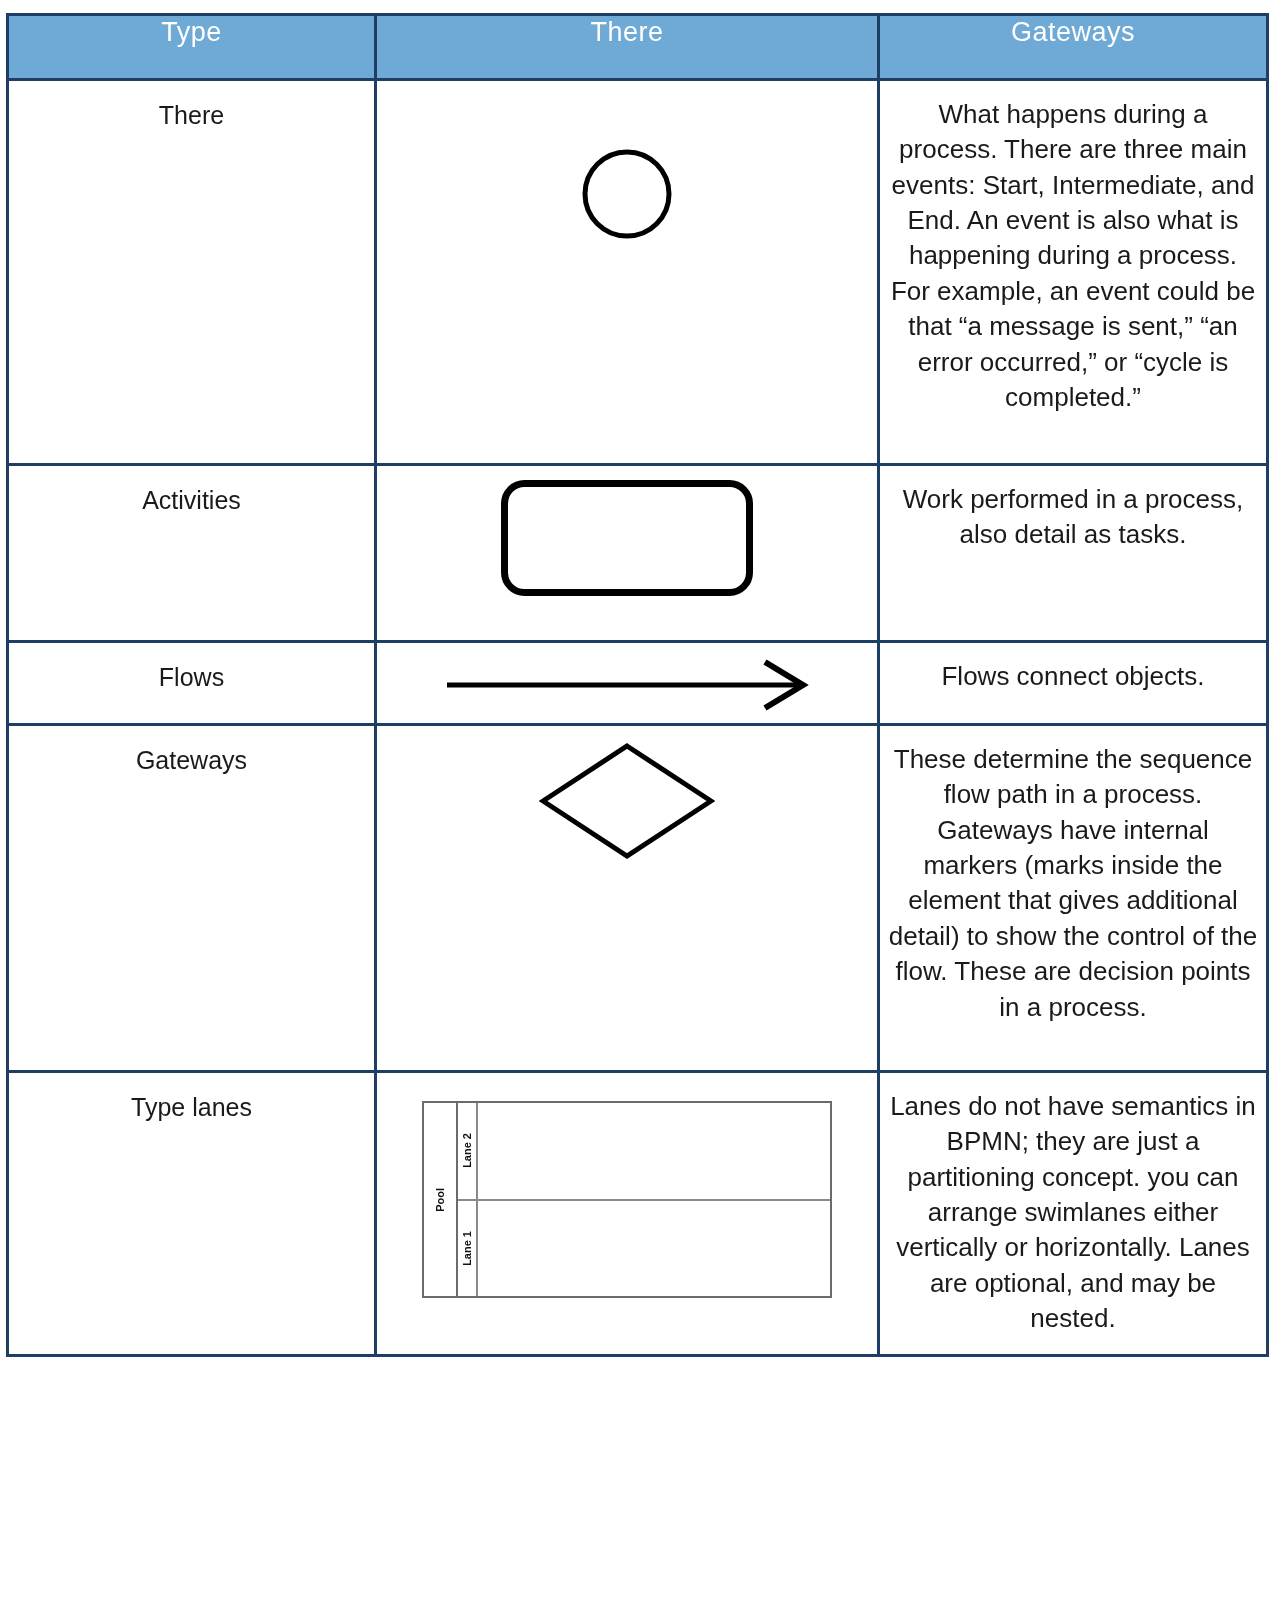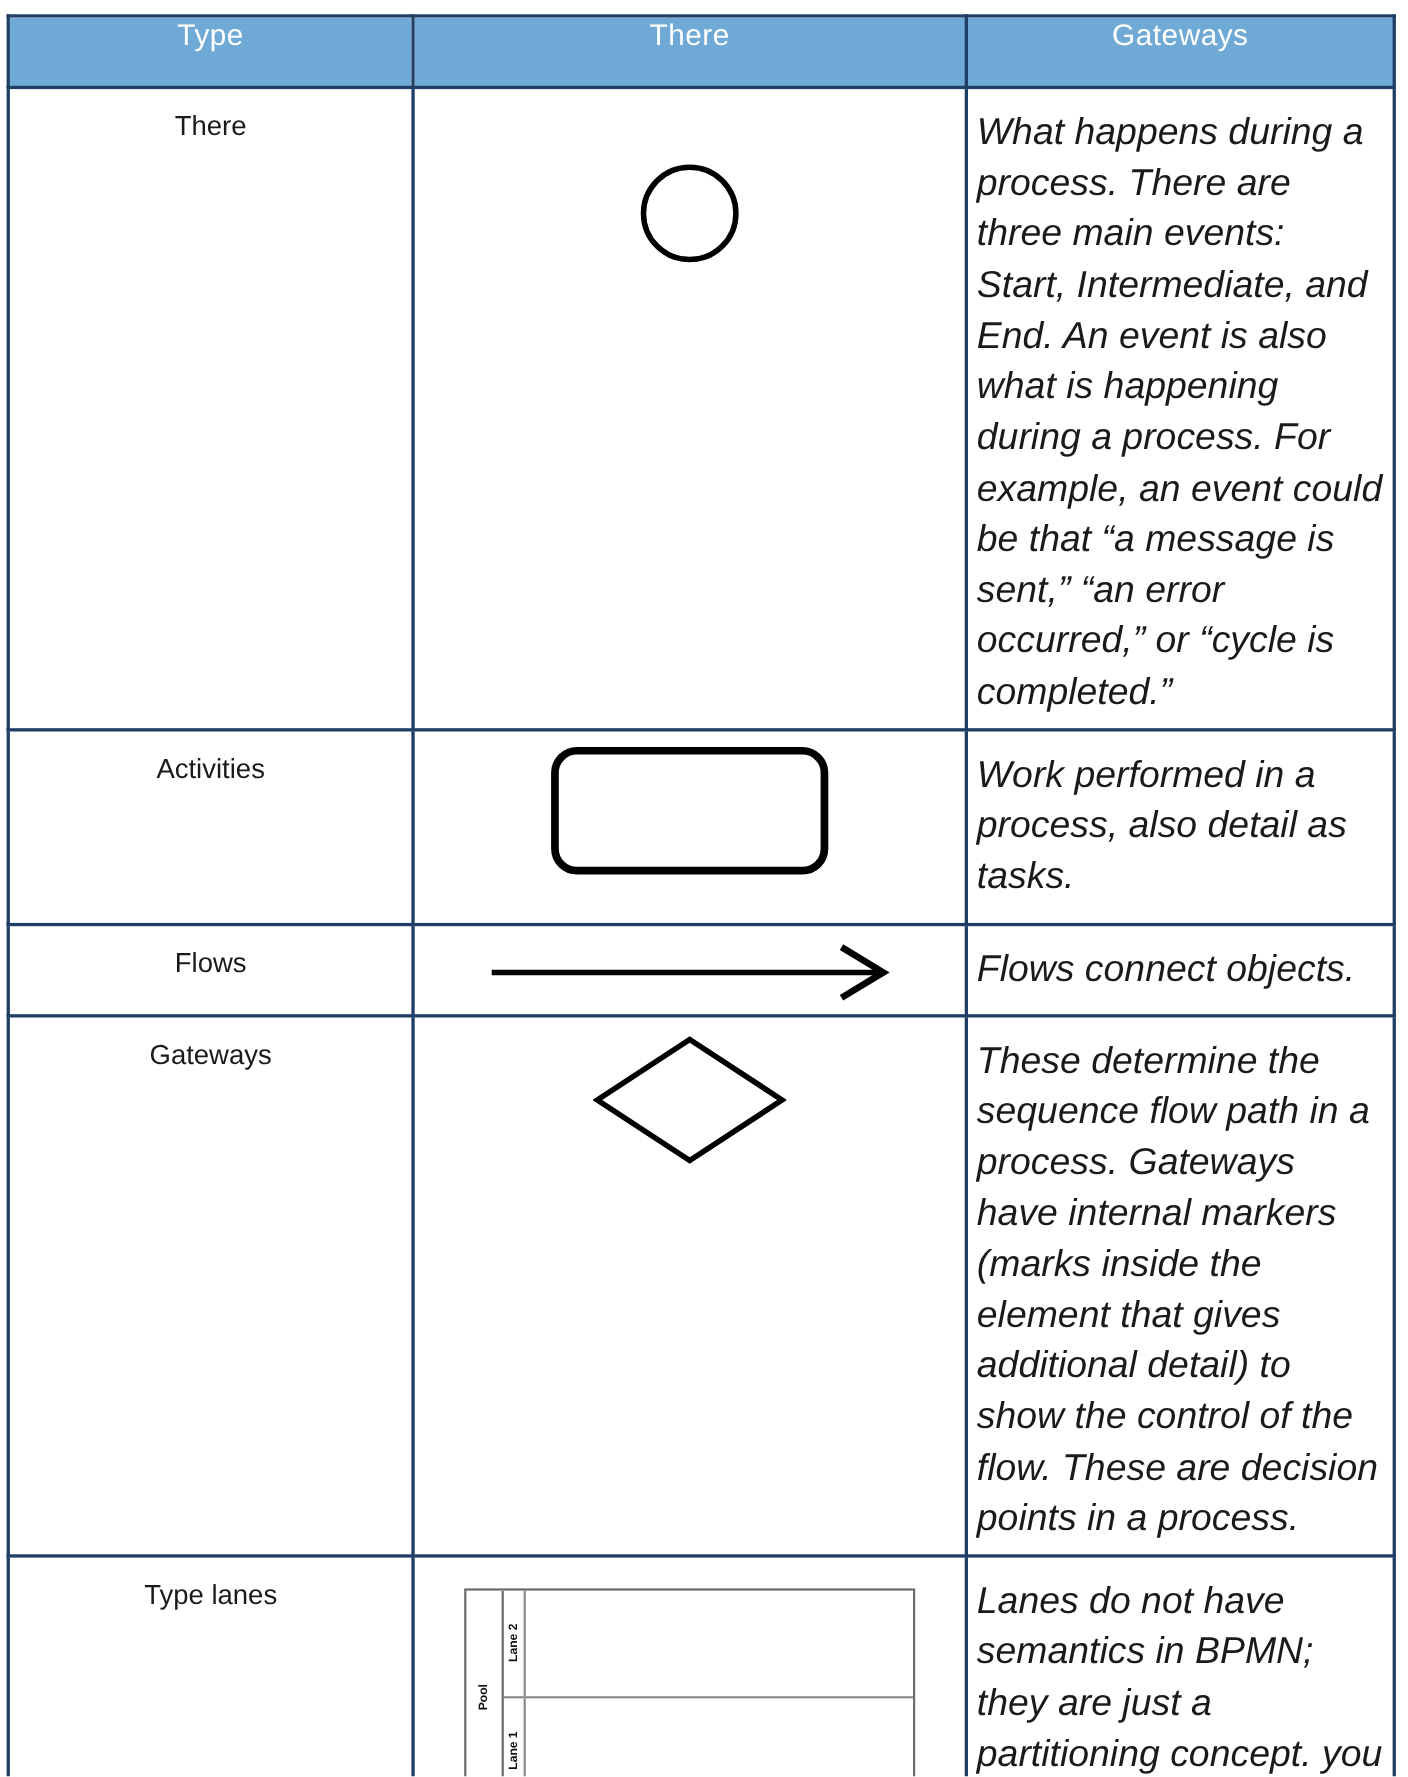--- a/index.html
+++ b/index.html
@@ -45,24 +45,24 @@
     text-align:center;
     vertical-align:middle;
     letter-spacing:.5px;
   }
   td.type-cell{
     text-align:center;
     font-size:25px;
     padding-top:20px;
   }
   td.purpose-cell{
-    font-size:34px;
+    text-align:center;
+    font-size:26px;
     line-height:1.36;
     padding:16px 8px 10px 8px;
-    font-style:italic;
   }
   td.symbol-cell{
     text-align:center;
     padding:0;
   }
   td.symbol-cell svg{display:block;margin:0 auto;}
   .sym-circle{margin-top:66px !important;}
   .sym-rect{margin-top:13px !important;}
   .sym-diamond{margin-top:16px !important;}
   .sym-arrow{margin-top:11px !important;}

